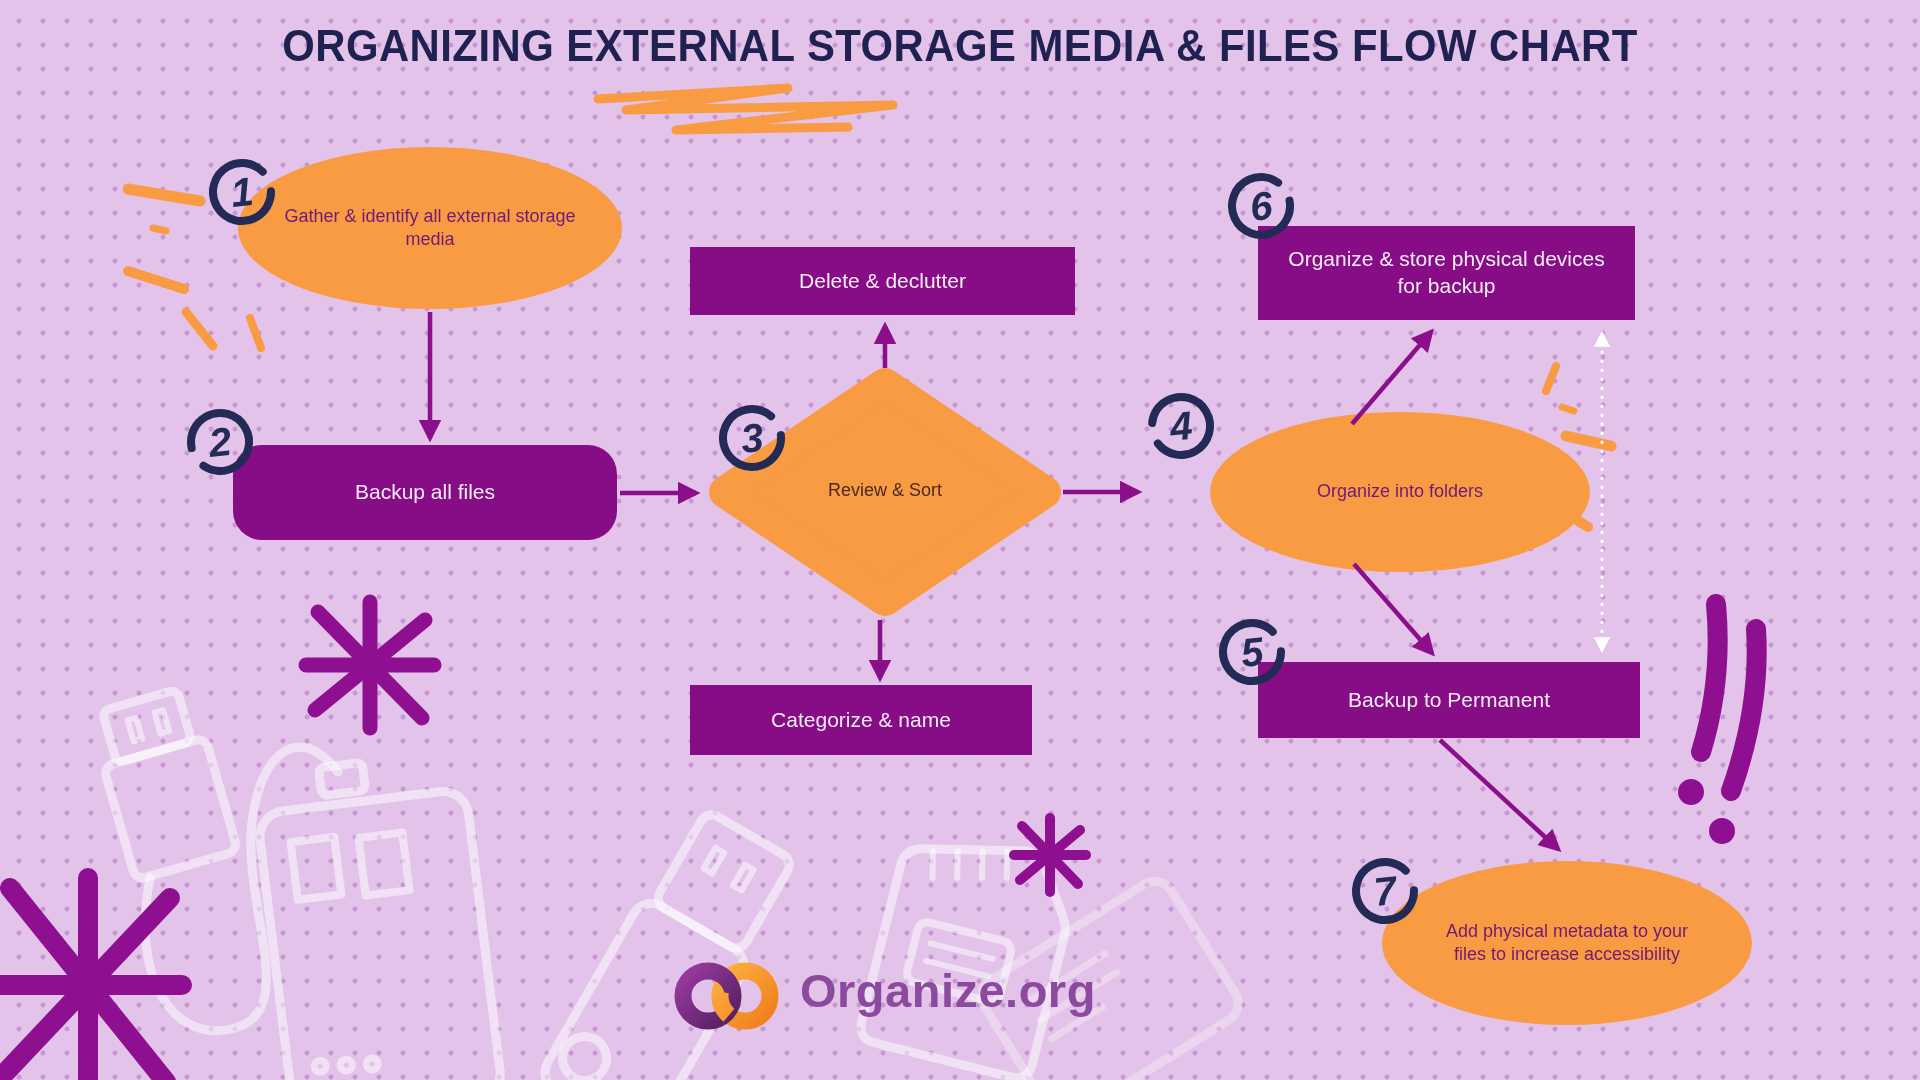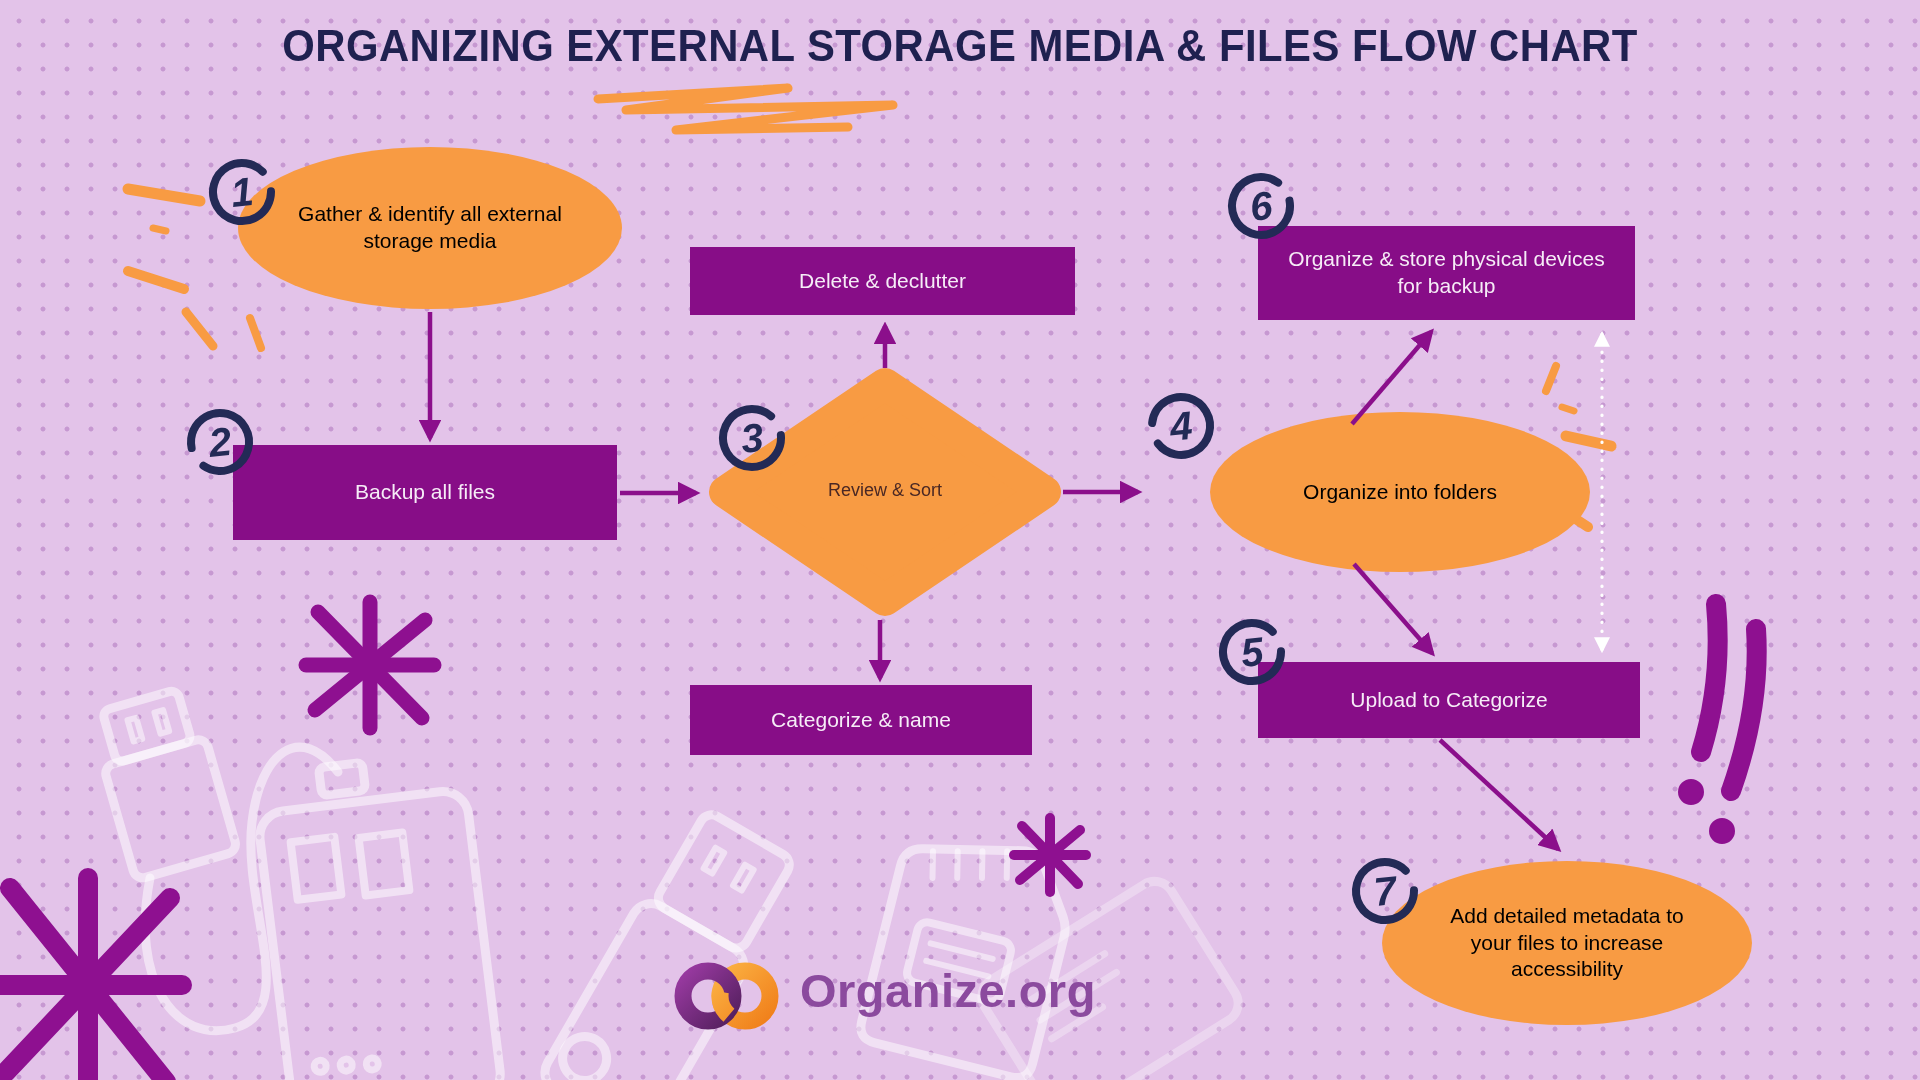--- a/index.html
+++ b/index.html
@@ -11,21 +11,21 @@
     font-family:"Liberation Sans", sans-serif;
   }
   .layer{position:absolute;left:0;top:0;width:1920px;height:1080px;pointer-events:none;}
   .title{
     position:absolute;left:0;top:20px;width:1920px;text-align:center;
     font-size:45px;font-weight:800;letter-spacing:.5px;color:#1f2150;
     transform:scaleX(.93);transform-origin:50% 50%;
   }
   .node{position:absolute;display:flex;align-items:center;justify-content:center;
         text-align:center;line-height:1.28;}
-  .ellipse{background:#f89b43;border-radius:50%;color:#000000;font-size:21px;}
+  .ellipse{background:#f89b43;border-radius:50%;color:#701a75;font-size:18px;}
   .prect{background:#870d87;color:#f6ecf7;font-size:21px;align-items:center;}
   .diamond-label{position:absolute;color:#4a2824;font-size:18px;text-align:center;}
   .num{position:absolute;width:76px;height:76px;}
   .num svg{position:absolute;left:0;top:0;}
   .num span{
     position:absolute;left:0;top:0;width:76px;height:76px;display:flex;align-items:center;justify-content:center;
     font-size:40px;font-weight:700;font-style:italic;color:#232a56;transform:rotate(-6deg);
   }
   .logo-text{
     position:absolute;left:800px;top:963px;font-size:47px;font-weight:700;color:#8b4a9e;letter-spacing:.5px;
@@ -133,44 +133,44 @@
   <div class="title">ORGANIZING EXTERNAL STORAGE MEDIA &amp; FILES FLOW CHART</div>
 
   <div class="node ellipse" style="left:238px;top:147px;width:384px;height:162px;padding:0 45px;box-sizing:border-box;">
     <span>Gather &amp; identify all external storage media</span>
   </div>
 
   <div class="node prect" style="left:690px;top:247px;width:385px;height:68px;">
     <span>Delete &amp; declutter</span>
   </div>
 
-  <div class="node prect" style="left:233px;top:445px;width:384px;height:95px;">
+  <div class="node prect" style="left:233px;top:445px;width:384px;height:95px;border-radius:29px;">
     <span>Backup all files</span>
   </div>
 
   <div class="diamond-label" style="left:765px;top:480px;width:240px;">Review &amp; Sort</div>
 
   <div class="node ellipse" style="left:1210px;top:412px;width:380px;height:160px;padding:0 40px;box-sizing:border-box;">
     <span>Organize into folders</span>
   </div>
 
   <div class="node prect" style="left:1258px;top:226px;width:377px;height:94px;padding:0 18px;box-sizing:border-box;">
     <span>Organize &amp; store physical devices for backup</span>
   </div>
 
   <div class="node prect" style="left:1258px;top:662px;width:382px;height:76px;">
-    <span>Upload to Categorize</span>
+    <span>Backup to Permanent</span>
   </div>
 
   <div class="node prect" style="left:690px;top:685px;width:342px;height:70px;">
     <span>Categorize &amp; name</span>
   </div>
 
   <div class="node ellipse" style="left:1382px;top:861px;width:370px;height:164px;padding:0 58px;box-sizing:border-box;">
-    <span>Add detailed metadata to your files to increase accessibility</span>
+    <span>Add physical metadata to your files to increase accessibility</span>
   </div>
 
   <svg class="layer" viewBox="0 0 1920 1080" aria-hidden="true">
     <defs>
       <marker id="ah" viewBox="0 0 10 10" refX="8" refY="5" markerWidth="5" markerHeight="5" orient="auto-start-reverse">
         <path d="M0 0 L10 5 L0 10 Z" fill="#8b0f8b"></path>
       </marker>
       <marker id="ahw" viewBox="0 0 10 10" refX="8" refY="5" markerWidth="5" markerHeight="5" orient="auto-start-reverse">
         <path d="M0 0 L10 5 L0 10 Z" fill="#ffffff"></path>
       </marker>

